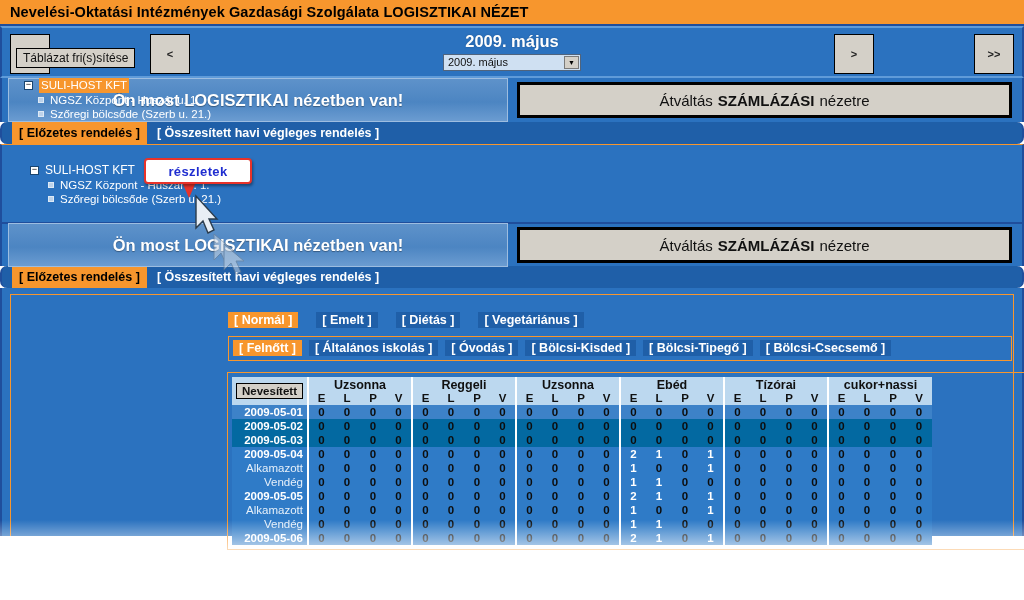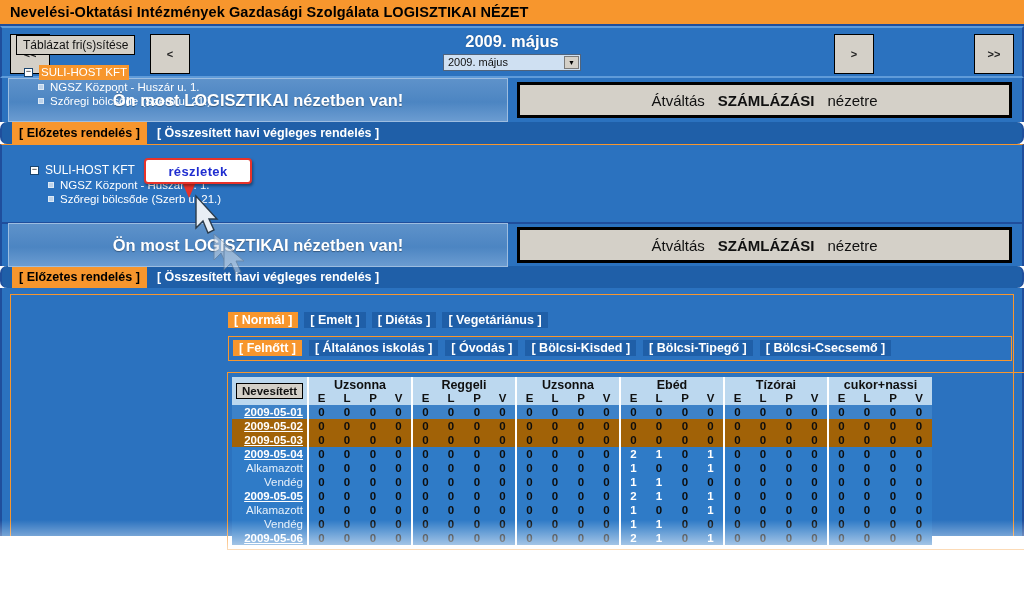--- a/index.html
+++ b/index.html
@@ -113,21 +113,21 @@
     position: absolute;
     left: 515px; right: 10px;
     height: 36px;
     background: #d4d0c8;
     border: 3px solid #000000;
     display: flex; align-items: center; justify-content: center;
     font-size: 15px; color: #111;
     cursor: pointer;
     white-space: nowrap;
   }
-  .banner-switch b { margin: 0 13px; }
+  .banner-switch b { margin: 0 5px; }
 
   
   .tabstrip {
     height: 22px;
     background: #1f5fa8;
     border-left: 2px solid #1f4e9c;
     border-right: 2px solid #1f4e9c;
     display: flex; align-items: stretch;
     padding-left: 10px;
     gap: 3px;
@@ -222,21 +222,21 @@
     overflow: hidden;
   }
   .innerframe {
     position: absolute;
     left: 8px; top: 6px; right: 8px; bottom: -40px;
     border: 1px solid #f7962d;
   }
 
   .sidecol {
     position: absolute;
-    left: 16px; top: 35px;
+    left: 16px; top: 48px;
     width: 200px;
   }
   .refreshbtn {
     display: inline-block;
     background: #d4d0c8;
     border: 1.5px solid #000000;
     font-size: 12px; color: #111;
     padding: 2px 6px;
     cursor: pointer;
     white-space: nowrap;
@@ -251,21 +251,21 @@
   .sidetree .childline {
     font-size: 11.5px; color: #ffffff;
     margin-left: 14px; line-height: 14px;
     display: flex; align-items: flex-start;
   }
 
   
   .cattabs {
     position: absolute;
     left: 228px; top: 312px;
-    display: flex; gap: 6px;
+    display: flex; gap: 18px;
   }
   .cattabs .tab, .agetabs .tab {
     font-size: 12.5px; font-weight: bold;
     color: #ffffff; background: #1f5fa8;
     padding: 1px 6px;
     cursor: pointer; white-space: nowrap;
   }
   .cattabs .tab.active, .agetabs .tab.active {
     background: #f7962d; color: #ffffff;
   }
@@ -325,34 +325,34 @@
   td.datecell {
     background: #2f7bc7;
     color: #ffffff;
     font-weight: bold;
     font-size: 11.5px;
     text-align: right;
     padding: 1px 4px 1px 3px !important;
     white-space: nowrap;
     border-right: 2px solid #ffffff;
   }
-  td.datecell .lnk { text-decoration: underline; cursor: pointer; }
+  td.datecell .lnk { cursor: pointer; }
   td.datecell.sub { font-weight: normal; color: #e6f0fa; }
   td.val {
     text-align: center;
     font-weight: bold;
     font-size: 11.5px;
     color: #0d0d0d;
     width: 26px;
     padding: 1px 0 !important;
   }
   td.val.gstart { border-left: 2px solid #ffffff; }
   td.val.nz { color: #ffffff; }
   tr.r-zero td { background: #3d82c8; }
-  tr.r-zero.alt td { background: #a16207; }
+  tr.r-zero.alt td { background: #0369a1; }
   tr.r-data td { background: #2f7bc7; }
   tr.r-data td.val { background: #2f7bc7; }
 
   
   .fade {
     position: absolute;
     left: 0; right: 0; bottom: 0;
     height: 80px;
     background: linear-gradient(180deg, rgba(255,255,255,0) 0%, rgba(255,255,255,.75) 42%, #ffffff 72%);
     pointer-events: none;

